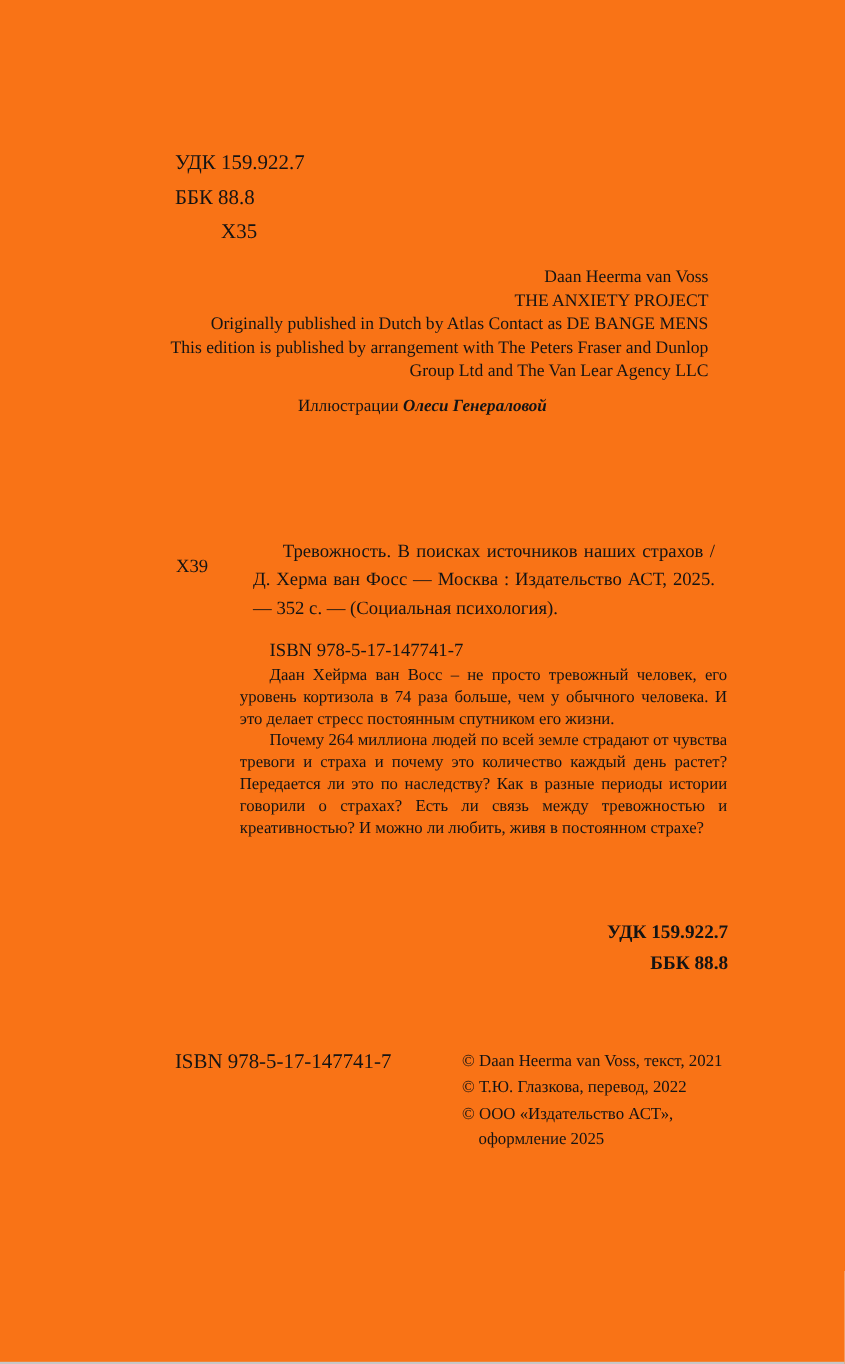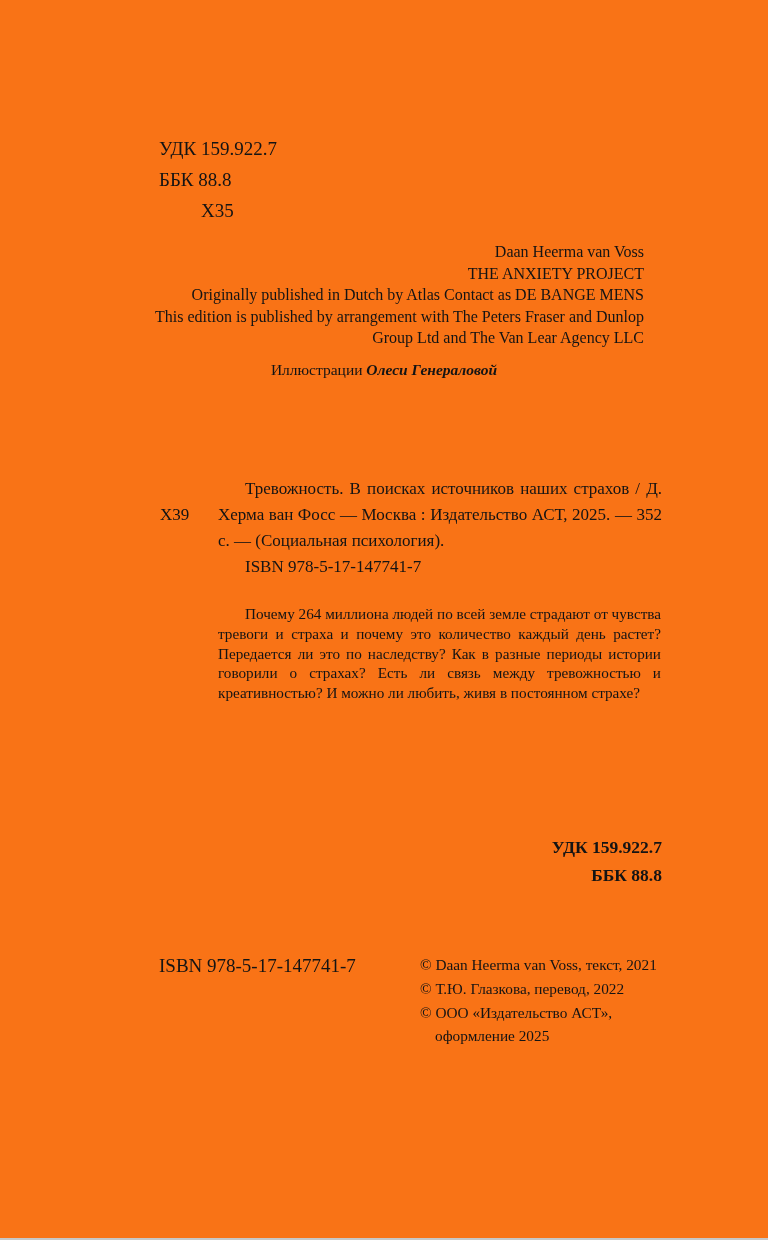--- a/index.html
+++ b/index.html
@@ -32,21 +32,21 @@
     text-align: center;
     font-size: 15.5px;
   }
   .illustrations i { font-style: italic; font-weight: bold; }
 
   
   .catalog { left: 160px; top: 476px; width: 502px; font-size: 17px; line-height: 26px; }
   .catalog-index { position: absolute; left: 0; top: 26px; }
   .catalog-body { padding-left: 58px; }
   .catalog-author { font-weight: bold; }
-  .catalog-entry { margin: 0; text-indent: 27px; text-align: justify; }
+  .catalog-entry { margin: 12px; text-indent: 27px; text-align: justify; }
   .catalog-isbn { margin-left: 27px; }
 
   
   .annotation {
     left: 218px; top: 604px; width: 443px;
     font-size: 15.2px; line-height: 19.8px;
     text-align: justify;
   }
   .annotation p { margin: 0; text-indent: 27px; }
 
@@ -93,20 +93,21 @@
 
   <div class="block catalog">
     <div class="catalog-index">Х39</div>
     <div class="catalog-body">
       <p class="catalog-entry">Тревожность. В поисках источников наших страхов / Д. Херма ван Фосс — Москва : Издательство АСТ, 2025. — 352 с. — (Социальная психология).</p>
       <div class="catalog-isbn">ISBN 978-5-17-147741-7</div>
     </div>
   </div>
 
   <div class="block annotation">
+    <p>Даан Хейрма ван Восс – не просто тревожный человек, его уровень кортизола в 74 раза больше, чем у обычного человека. И это делает стресс постоянным спутником его жизни.</p>
     <p>Почему 264 миллиона людей по всей земле страдают от чувства тревоги и страха и почему это количество каждый день растет? Передается ли это по наследству? Как в разные периоды истории говорили о страхах? Есть ли связь между тревожностью и креативностью? И можно ли любить, живя в постоянном страхе?</p>
   </div>
 
   <div class="block bottom-codes">
     <div>УДК 159.922.7</div>
     <div>ББК 88.8</div>
   </div>
 
   <div class="block footer-isbn">ISBN 978-5-17-147741-7</div>
 

